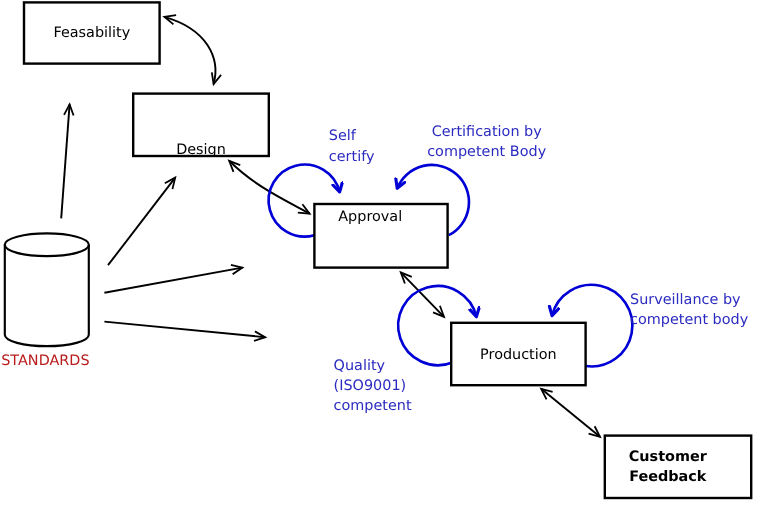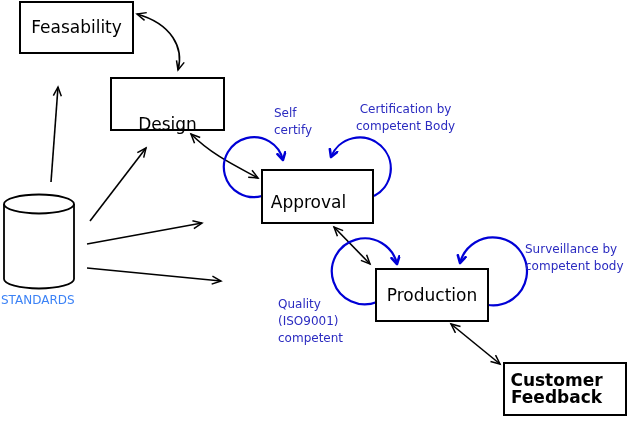--- a/index.html
+++ b/index.html
@@ -8,33 +8,33 @@
     width:633px;height:421px;
     background:#ffffff;
     font-family:"DejaVu Sans","Liberation Sans",sans-serif;
     overflow:hidden;
   }
   #shapes{position:absolute;left:0;top:0;}
   .box-label{
     position:absolute;
     display:flex;align-items:center;justify-content:center;
     text-align:center;
-    font-size:17px;color:#000;
+    font-size:12px;color:#000;
     line-height:17px;
     flex-direction:column;
   }
   .note{
     position:absolute;
     font-size:12px;color:#2b2bc0;
     line-height:17px;
     white-space:nowrap;
   }
   .plain-label{
     position:absolute;
-    font-size:12px;color:#3b82f6;
+    font-size:12px;color:#b91c1c;
     white-space:nowrap;
   }
 </style>
 </head>
 <body>
 
 <div id="canvas">
 
   <svg id="shapes" width="633" height="421" viewBox="0 0 633 421">
     <defs>
@@ -71,21 +71,21 @@
     <rect x="376" y="269" width="112" height="52" fill="#ffffff" stroke="#000000" stroke-width="2"></rect>
     <rect x="504" y="363" width="122" height="52" fill="#ffffff" stroke="#000000" stroke-width="2"></rect>
   </svg>
 
   <div class="box-label" style="left:20px;top:2px;width:113px;height:51px;">
     <span>Feasability</span>
   </div>
   <div class="box-label" style="left:111px;top:78px;width:113px;height:52px;margin-top:20px;">
     <span>Design</span>
   </div>
-  <div class="box-label" style="left:262px;top:176px;width:93px;height:53px;">
+  <div class="box-label" style="left:262px;top:154px;width:93px;height:53px;">
     <span>Approval</span>
   </div>
   <div class="box-label" style="left:376px;top:269px;width:112px;height:52px;">
     <span>Production</span>
   </div>
   <div class="box-label" style="left:504px;top:363px;width:105px;height:52px;font-weight:bold;">
     <span>Customer</span>
     <span>Feedback</span>
   </div>
 

